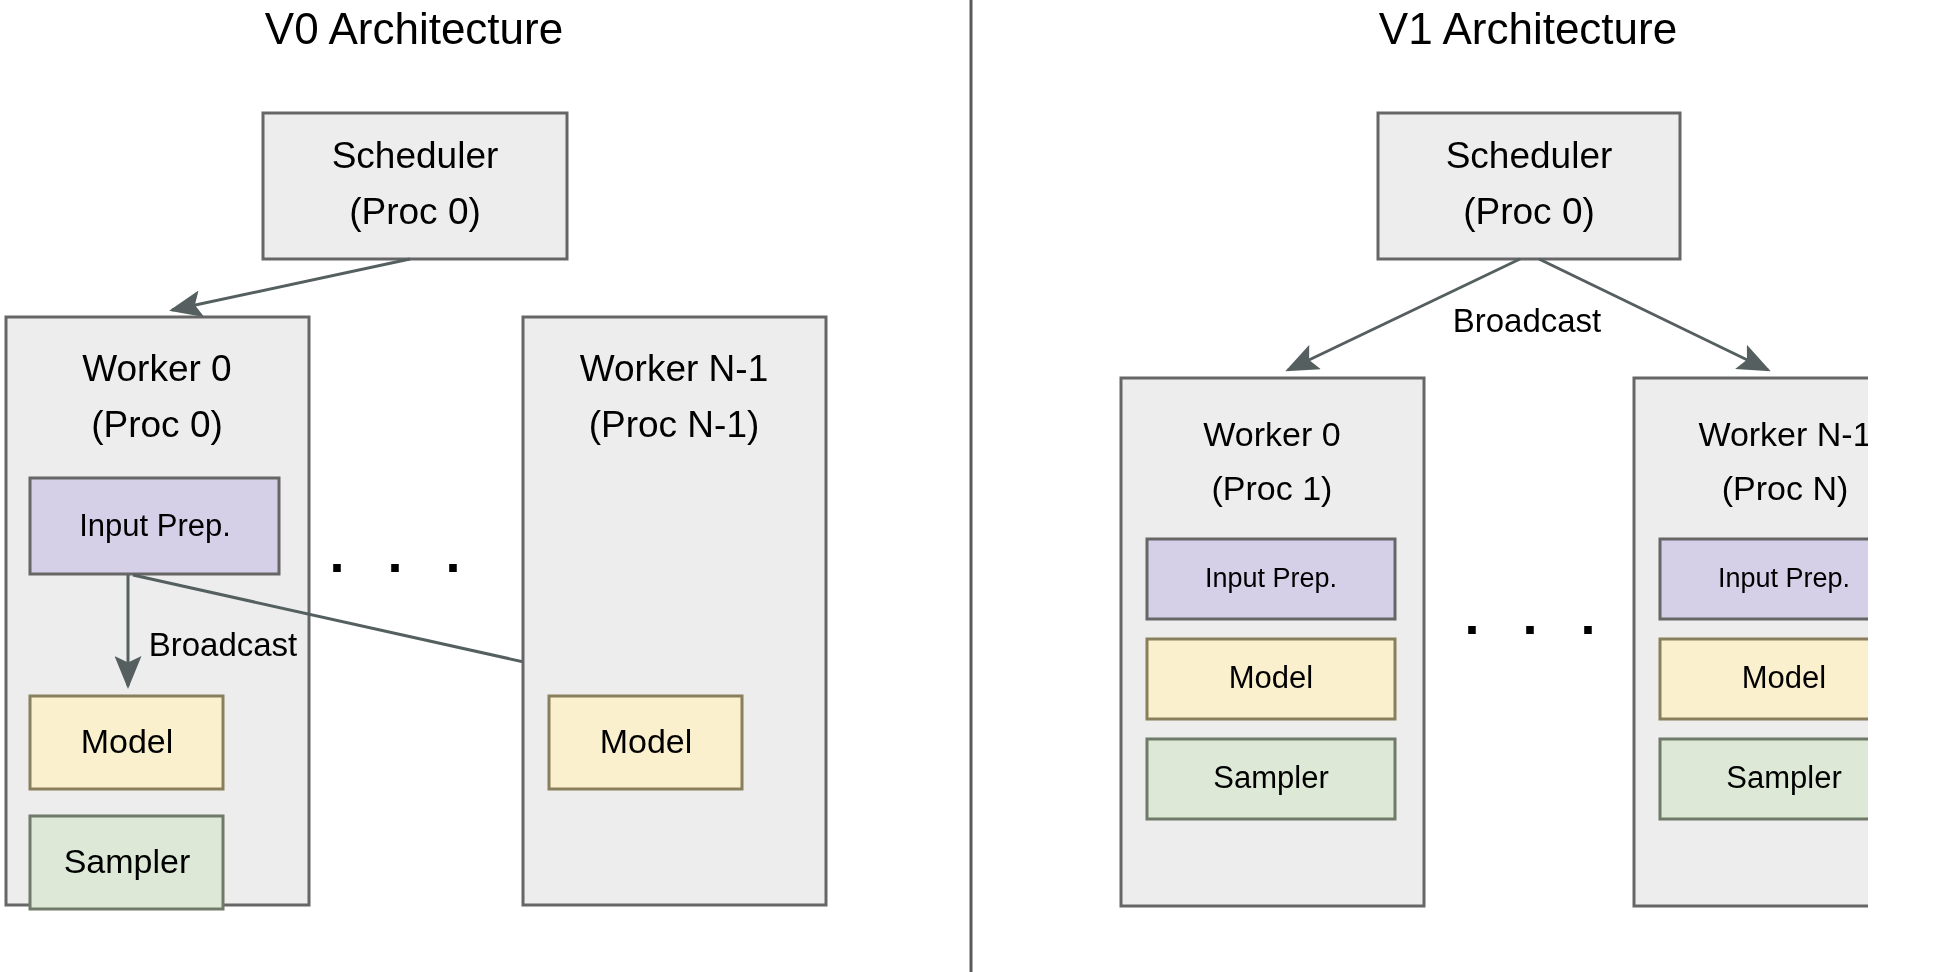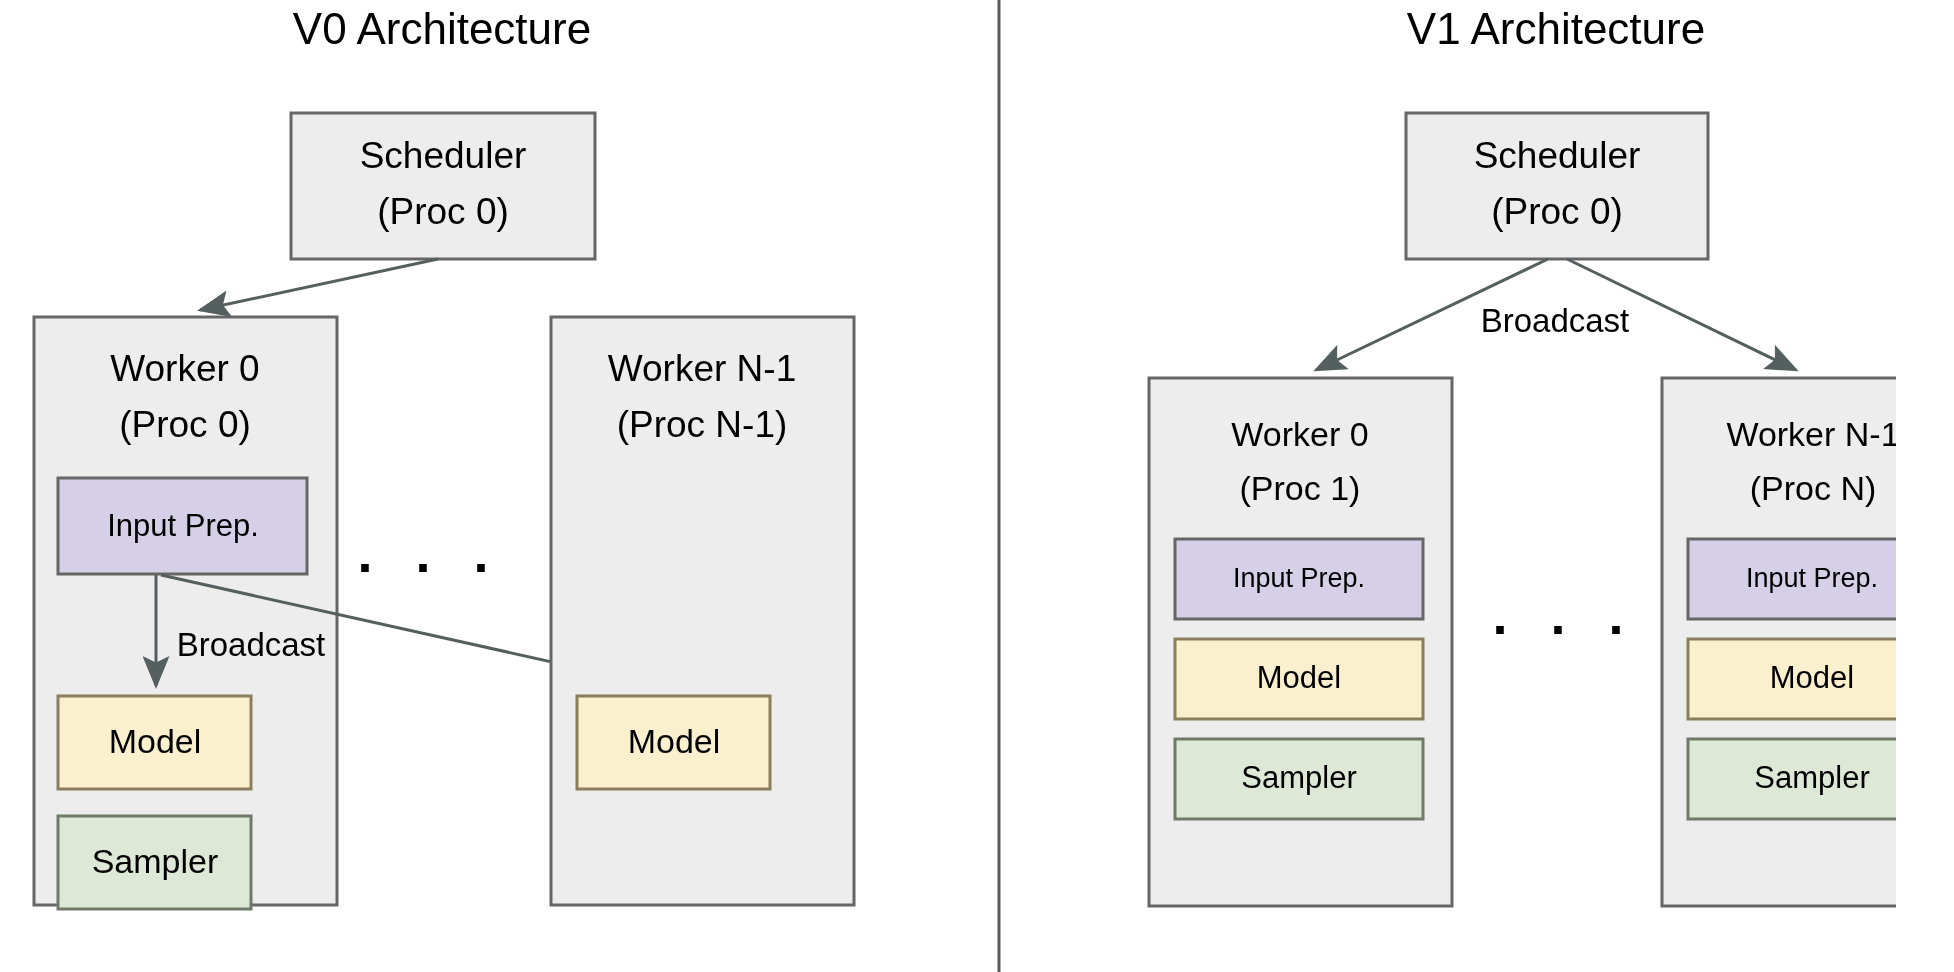--- a/index.html
+++ b/index.html
@@ -7,21 +7,20 @@
     padding: 0;
     background: #ffffff;
   }
   #stage {
     position: relative;
     width: 1868px;
     height: 972px;
     background: #ffffff;
     font-family: "Liberation Sans", sans-serif;
     overflow: hidden;
-    margin-left: 28px;
   }
   svg.diagram {
     position: absolute;
     top: 0;
     left: 0;
     width: 1954px;
     height: 972px;
     display: block;
   }
   text {

